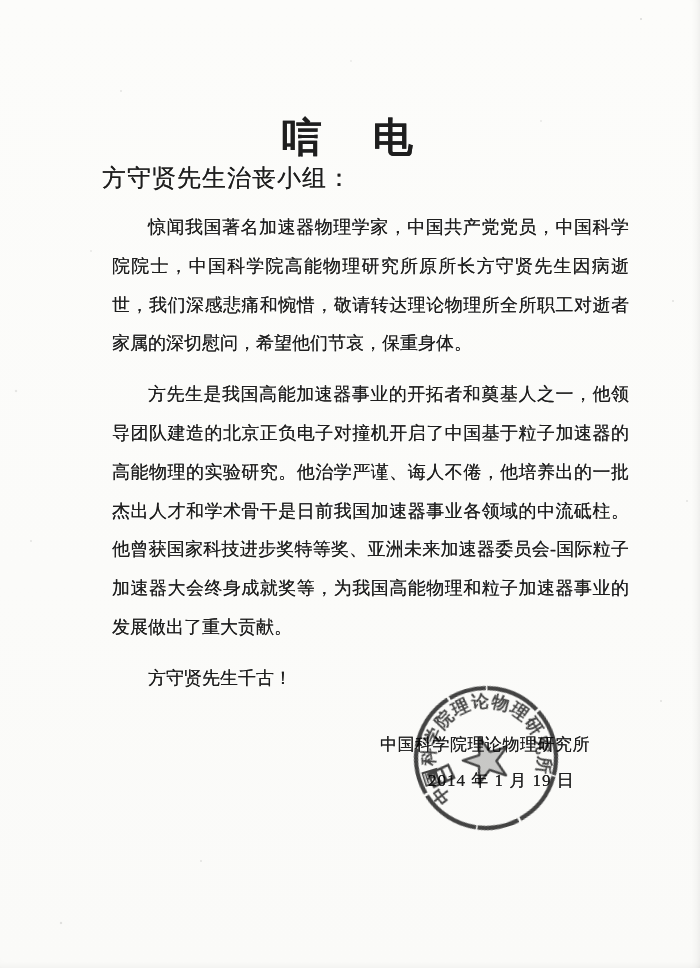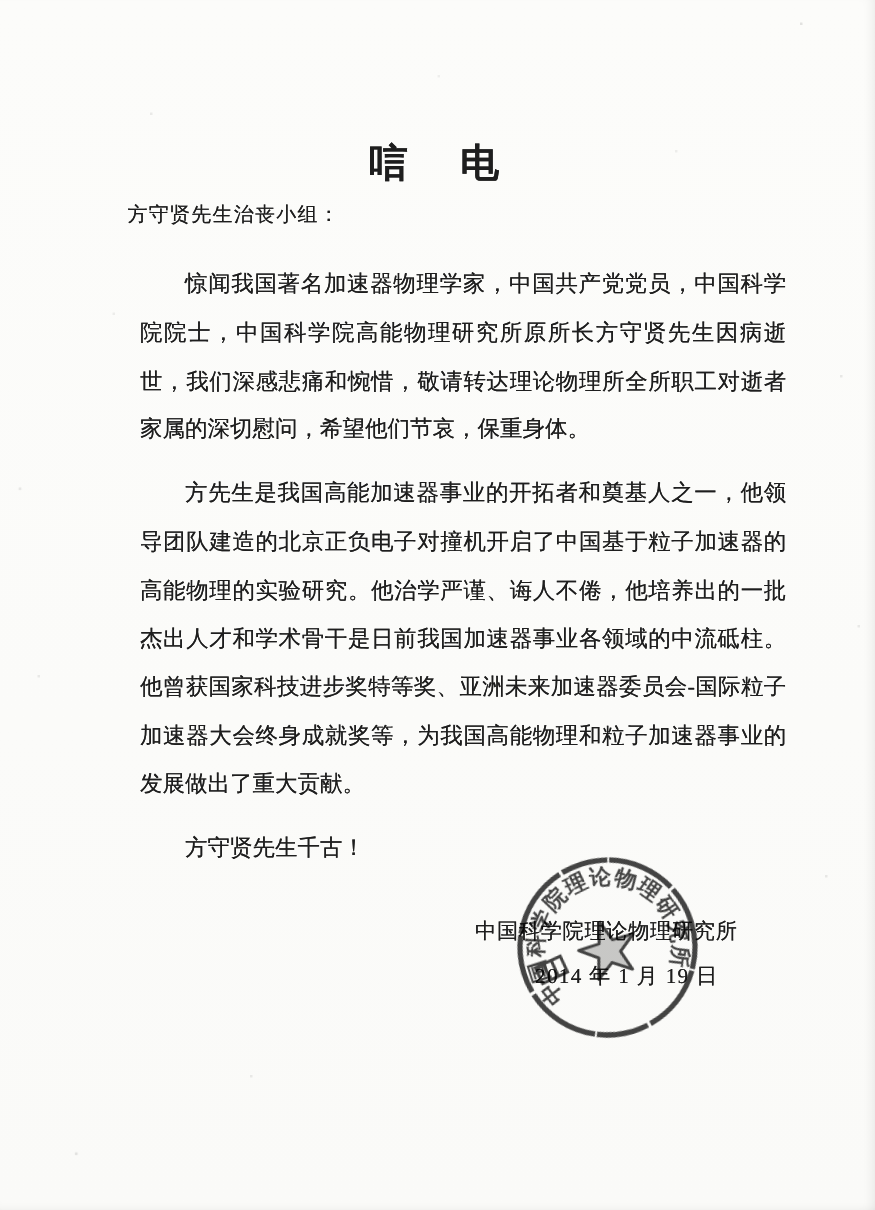--- a/index.html
+++ b/index.html
@@ -10,26 +10,26 @@
   }
   .page{
     position:relative;width:700px;height:968px;overflow:hidden;
     background:linear-gradient(180deg,#fcfcfa 0%,#fbfbf9 60%,#fafaf8 100%);
     color:#1e1e1e;
     box-shadow:inset -8px 0 10px -8px rgba(0,0,0,.10), inset 0 -6px 8px -6px rgba(0,0,0,.06);
   }
   .ink{ text-shadow:0 0 .45px rgba(20,20,20,.85); }
   .doc-title{
     position:absolute;top:110px;left:0;width:700px;
-    text-align:center;font-size:31px;font-weight:bold;
+    text-align:center;font-size:40px;font-weight:bold;
     letter-spacing:5.5px;white-space:pre;
   }
   .salutation{
     position:absolute;top:162px;left:102px;
-    font-size:16px;letter-spacing:1px;
+    font-size:24px;letter-spacing:1px;
   }
   .body-text{
     position:absolute;top:196px;left:100px;width:541px;
     font-size:18px;line-height:38.8px;
     text-align:justify;text-justify:inter-ideograph;
     line-break:strict;
   }
   .body-text p{margin:12px;padding:0;text-indent:2em;}
   .signature{
     position:absolute;top:733px;right:110px;

